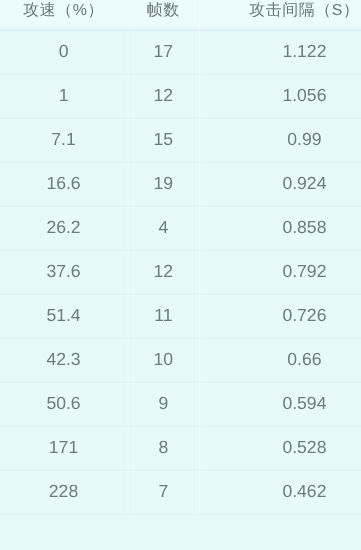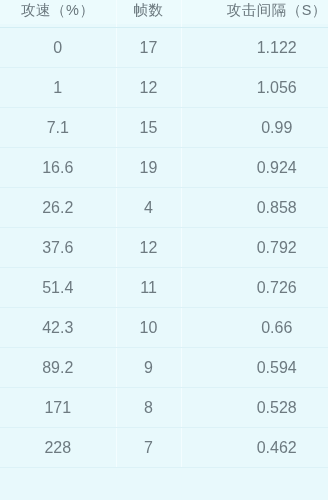--- a/index.html
+++ b/index.html
@@ -122,21 +122,21 @@
         <td class="col-speed">51.4</td>
         <td class="col-frames">11</td>
         <td class="col-interval">0.726</td>
       </tr>
       <tr>
         <td class="col-speed">42.3</td>
         <td class="col-frames">10</td>
         <td class="col-interval">0.66</td>
       </tr>
       <tr>
-        <td class="col-speed">89.2</td>
+        <td class="col-speed">50.6</td>
         <td class="col-frames">9</td>
         <td class="col-interval">0.594</td>
       </tr>
       <tr>
         <td class="col-speed">171</td>
         <td class="col-frames">8</td>
         <td class="col-interval">0.528</td>
       </tr>
       <tr>
         <td class="col-speed">228</td>

